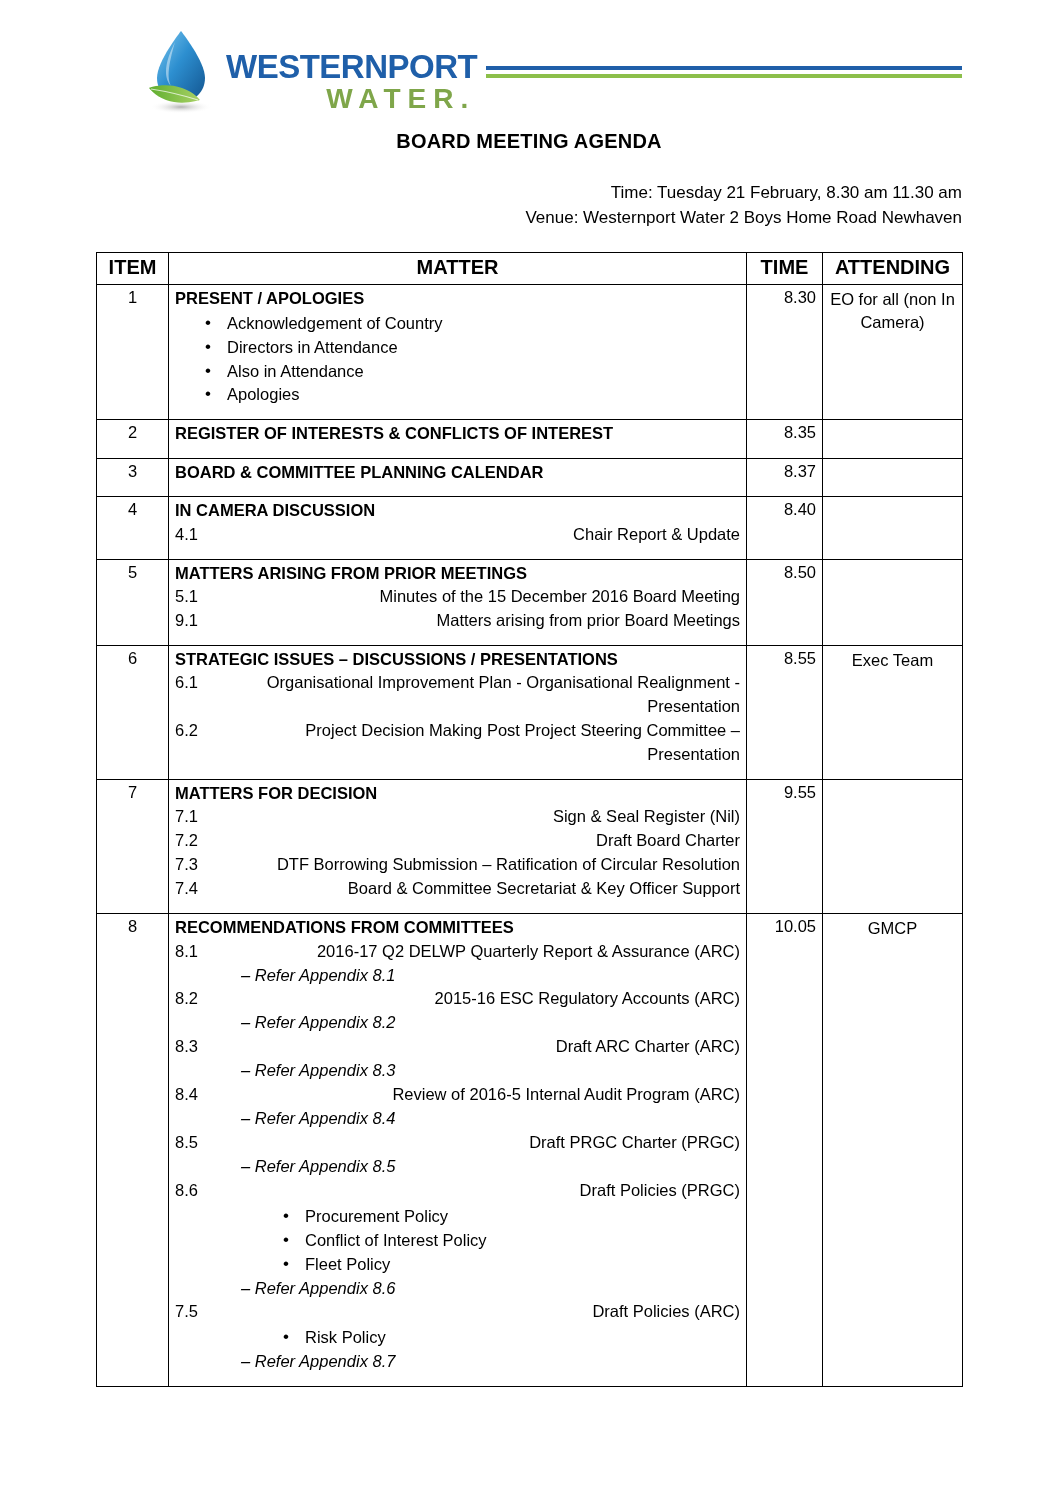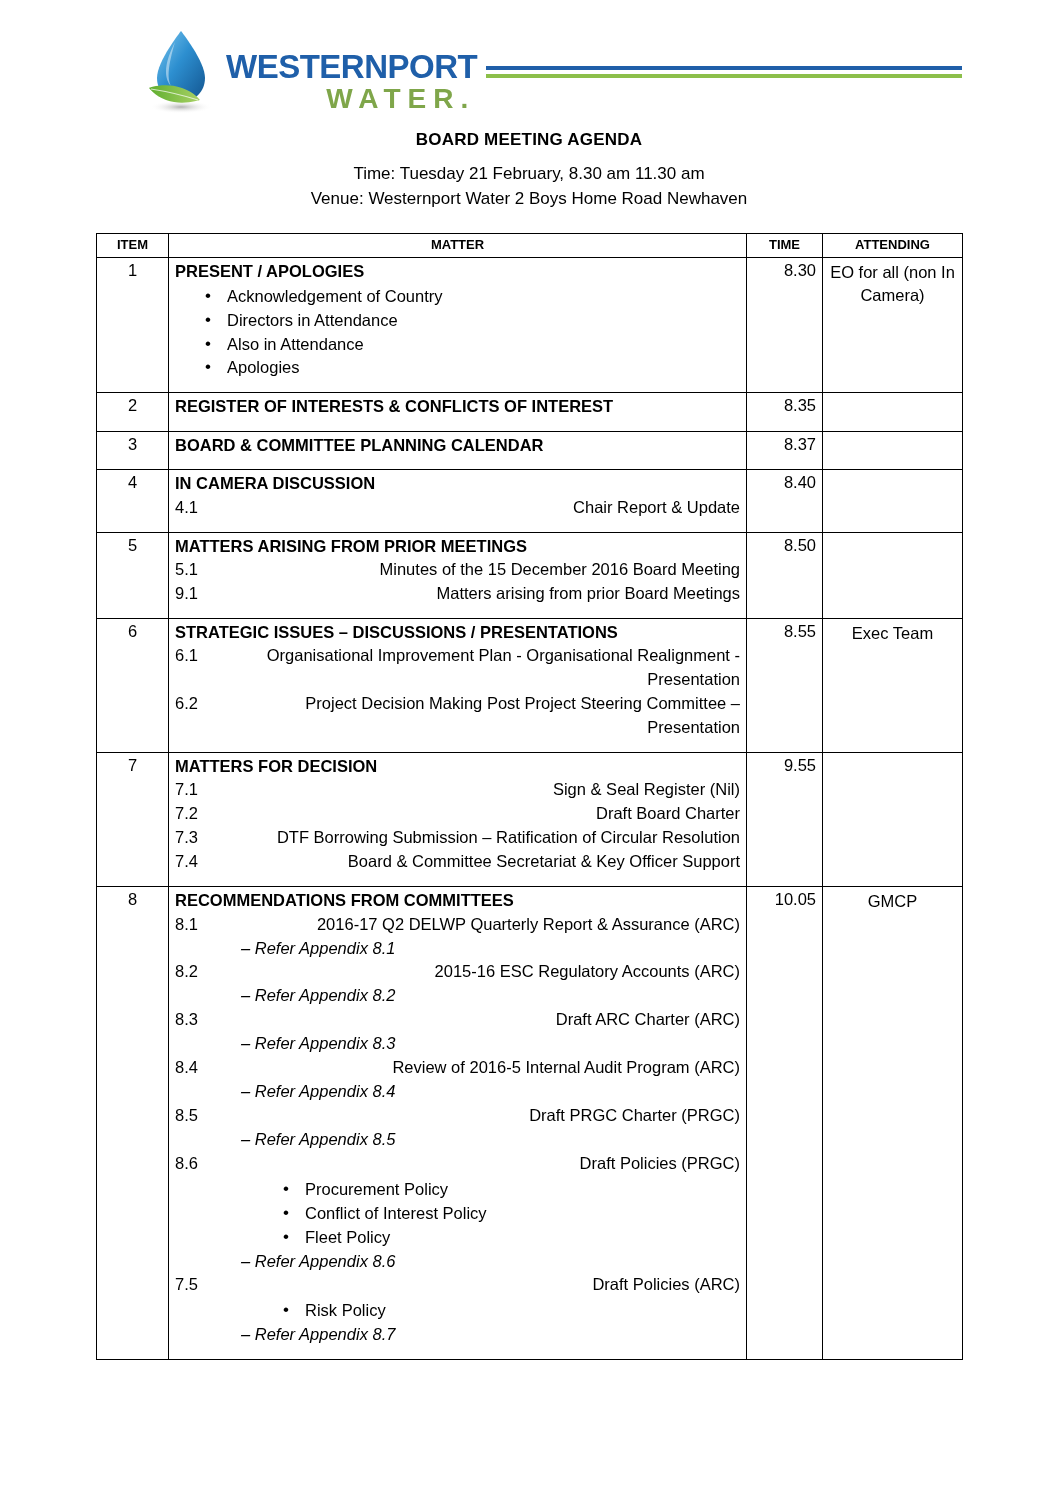--- a/index.html
+++ b/index.html
@@ -79,29 +79,29 @@
     left: 390px;
     right: 0;
     top: 52px;
     height: 4px;
     background: #8cbf4a;
   }
 
   
   .doc-title {
     text-align: center;
-    font-size: 17px;
+    font-size: 20px;
     font-weight: bold;
     margin: 10px 0 0 0;
     letter-spacing: 0.2px;
   }
   .meta {
-    text-align: center;
+    text-align: right;
     font-size: 17px;
-    margin-top: 12px;
+    margin-top: 28px;
     line-height: 1.45;
   }
 
   
   table.agenda {
     width: 866px;
     margin: 22px auto 0 auto;
     border-collapse: collapse;
     table-layout: fixed;
   }
@@ -109,21 +109,21 @@
   table.agenda td {
     border: 1px solid #000000;
     vertical-align: top;
     font-size: 16.5px;
     padding: 3px 6px 6px 6px;
   }
   table.agenda th {
     text-align: center;
     font-weight: bold;
     padding: 3px 4px 5px 4px;
-    font-size: 13px;
+    font-size: 20px;
   }
   col.c-item { width: 72px; }
   col.c-matter { width: 578px; }
   col.c-time { width: 76px; }
   col.c-att { width: 140px; }
 
   td.item {
     text-align: center;
     padding-top: 5px;
   }

